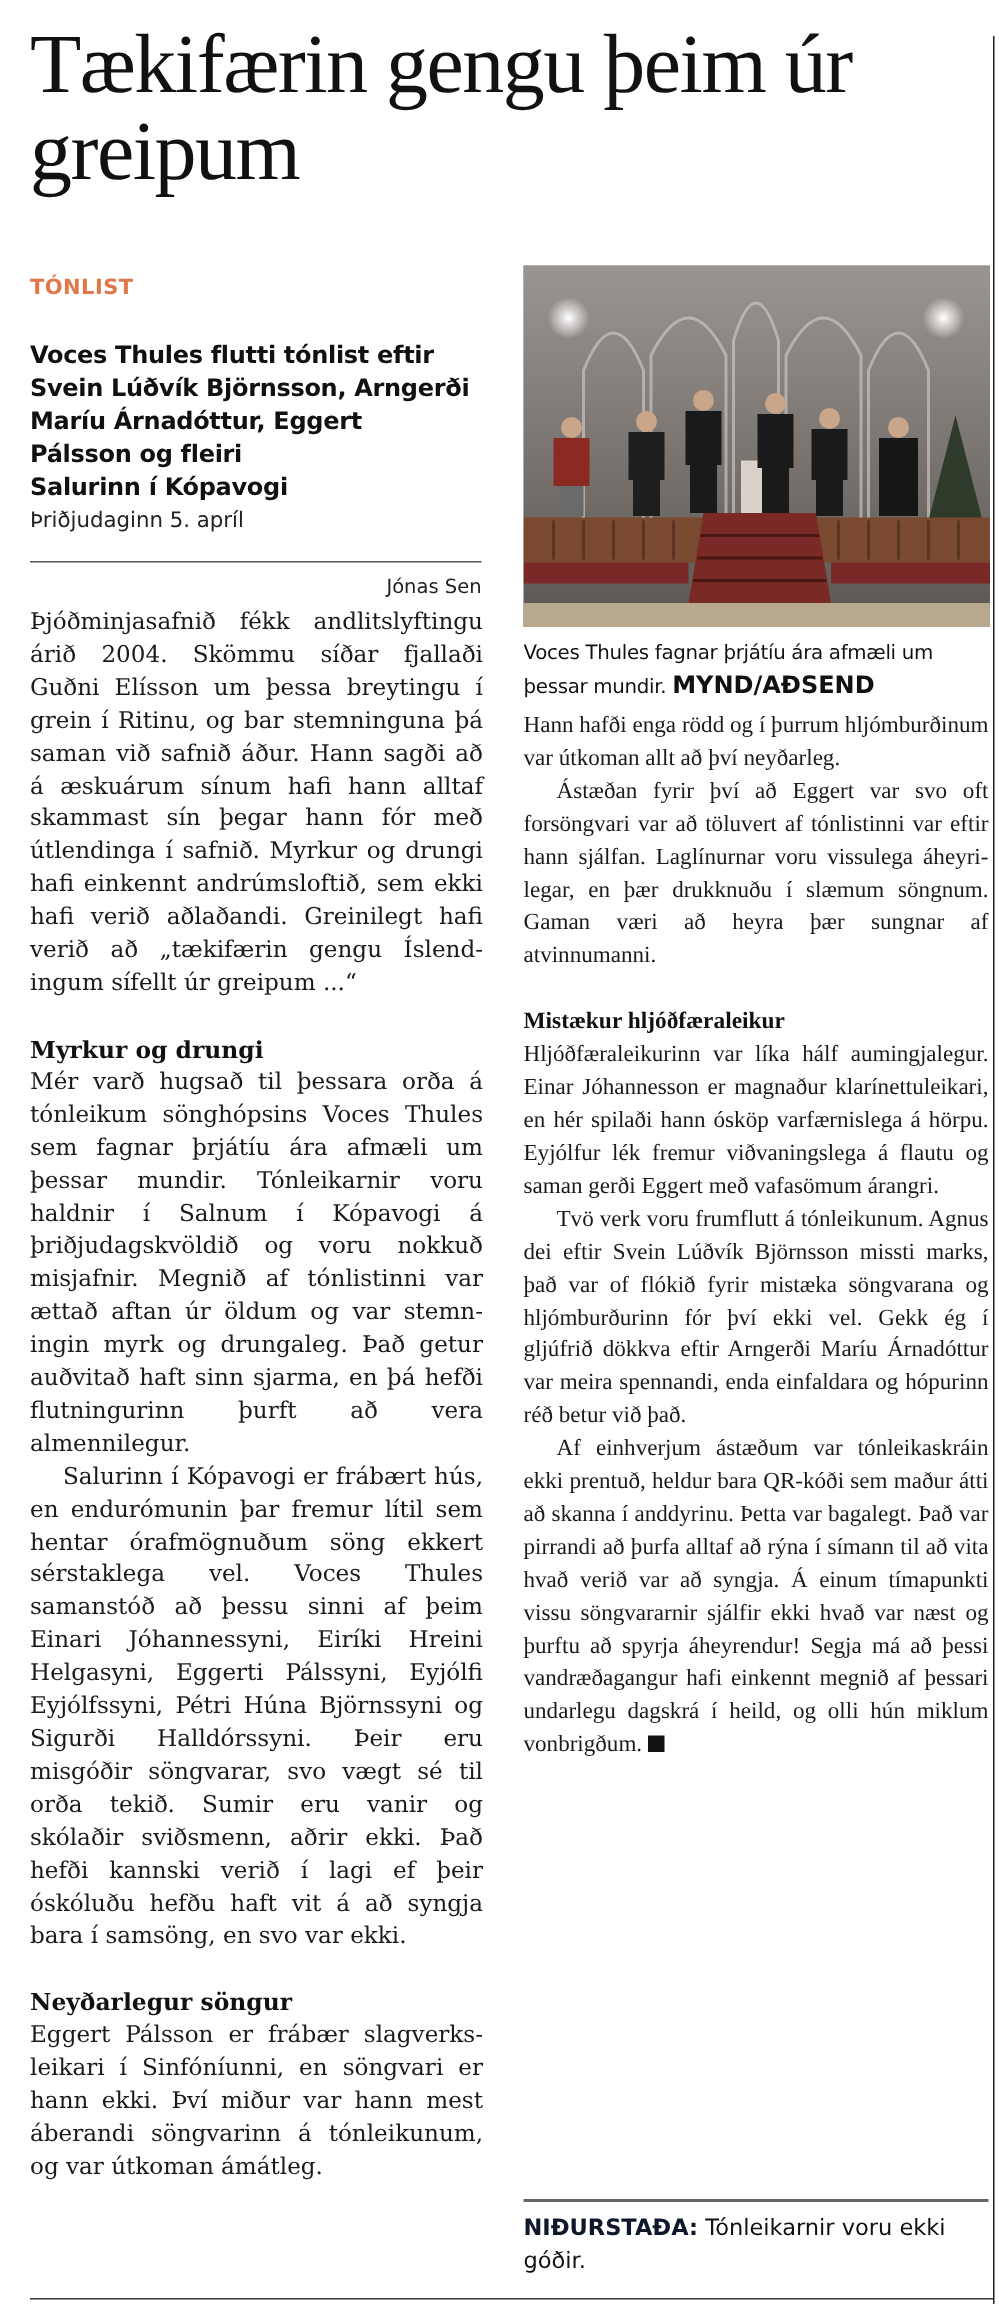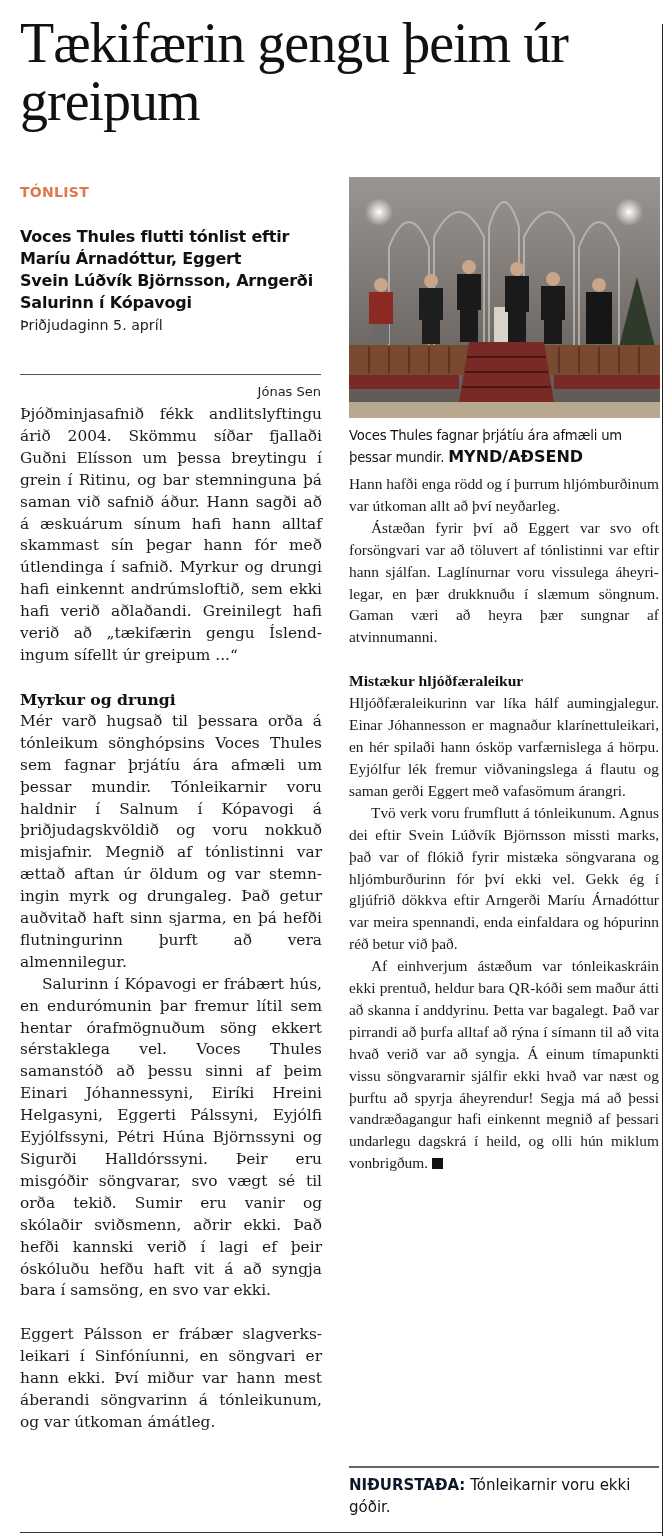--- a/index.html
+++ b/index.html
@@ -41,22 +41,23 @@
 <body>
 
 <div class="right-rule"></div>
 
 <h1 class="headline">Tækifærin gengu þeim úr greipum</h1>
 
 <div class="kicker sans">TÓNLIST</div>
 
 <div class="infobox sans">
   <div class="line-bold">Voces Thules flutti tónlist eftir</div>
+  <div class="line-bold">Svein Lúðvík Björnsson, Arngerði</div>
   <div class="line-bold">Maríu Árnadóttur, Eggert</div>
-  <div class="line-bold">Svein Lúðvík Björnsson, Arngerði</div>
+  <div class="line-bold">Pálsson og fleiri</div>
   <div class="line-bold">Salurinn í Kópavogi</div>
   <div class="line-date">Þriðjudaginn 5. apríl</div>
 </div>
 <div class="info-rule"></div>
 <div class="byline sans">Jónas Sen</div>
 
 <div class="photo">
   <svg width="311" height="241" viewBox="0 0 311 241">
     <defs>
       <linearGradient id="wallg" x1="0" y1="0" x2="0" y2="1">
@@ -141,20 +142,21 @@
   <span class="credit">MYND/AÐSEND</span>
 </div>
 
 <div class="col col-left serif">
   <p>Þjóðminjasafnið fékk andlits­lyftingu árið 2004. Skömmu síðar fjallaði Guðni Elísson um þessa breytingu í grein í Ritinu, og bar stemninguna þá saman við safnið áður. Hann sagði að á æskuárum sínum hafi hann alltaf skammast sín þegar hann fór með útlendinga í safnið. Myrkur og drungi hafi ein­kennt andrúmsloftið, sem ekki hafi verið aðlaðandi. Greinilegt hafi verið að „tækifærin gengu Íslend­ingum sífellt úr greipum ...“</p>
   <div class="gap"></div>
   <h3>Myrkur og drungi</h3>
   <p>Mér varð hugsað til þessara orða á tónleikum sönghópsins Voces Thu­les sem fagnar þrjátíu ára afmæli um þessar mundir. Tónleikarnir voru haldnir í Salnum í Kópavogi á þriðjudagskvöldið og voru nokkuð misjafnir. Megnið af tónlistinni var ættað aftan úr öldum og var stemn­ingin myrk og drungaleg. Það getur auðvitað haft sinn sjarma, en þá hefði flutningurinn þurft að vera almennilegur.</p>
   <p class="indent">Salurinn í Kópavogi er frábært hús, en endurómunin þar fremur lítil sem hentar órafmögnuðum söng ekkert sérstaklega vel. Voces Thules samanstóð að þessu sinni af þeim Einari Jóhannessyni, Eiríki Hreini Helgasyni, Eggerti Pálssyni, Eyjólfi Eyjólfssyni, Pétri Húna Björnssyni og Sigurði Halldórs­syni. Þeir eru misgóðir söngvarar, svo vægt sé til orða tekið. Sumir eru vanir og skólaðir sviðsmenn, aðrir ekki. Það hefði kannski verið í lagi ef þeir óskóluðu hefðu haft vit á að syngja bara í samsöng, en svo var ekki.</p>
   <div class="gap"></div>
+  <h3>Neyðarlegur söngur</h3>
   <p>Eggert Pálsson er frábær slagverks­leikari í Sinfóníunni, en söngvari er hann ekki. Því miður var hann mest áberandi söngvarinn á tón­leikunum, og var útkoman ámátleg.</p>
 </div>
 
 <div class="col col-right serif">
   <p>Hann hafði enga rödd og í þurrum hljómburðinum var útkoman allt að því neyðarleg.</p>
   <p class="indent">Ástæðan fyrir því að Eggert var svo oft forsöngvari var að töluvert af tónlistinni var eftir hann sjálfan. Laglínurnar voru vissulega áheyri­legar, en þær drukknuðu í slæmum söngnum. Gaman væri að heyra þær sungnar af atvinnumanni.</p>
   <div class="gap"></div>
   <h3>Mistækur hljóðfæraleikur</h3>
   <p>Hljóðfæraleikurinn var líka hálf aumingjalegur. Einar Jóhannesson er magnaður klarínettuleikari, en hér spilaði hann ósköp varfærnis­lega á hörpu. Eyjólfur lék fremur viðvaningslega á flautu og saman gerði Eggert með vafasömum árangri.</p>
   <p class="indent">Tvö verk voru frumflutt á tón­leikunum. Agnus dei eftir Svein Lúðvík Björnsson missti marks, það var of flókið fyrir mistæka söngvarana og hljómburðurinn fór því ekki vel. Gekk ég í gljúfrið dökkva eftir Arngerði Maríu Árna­dóttur var meira spennandi, enda einfaldara og hópurinn réð betur við það.</p>

